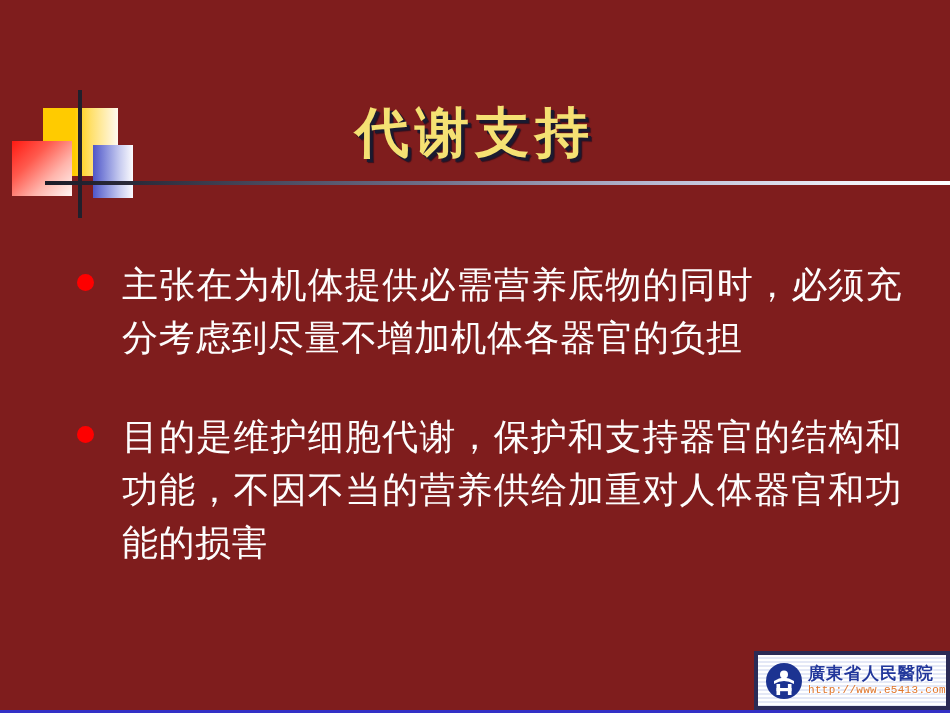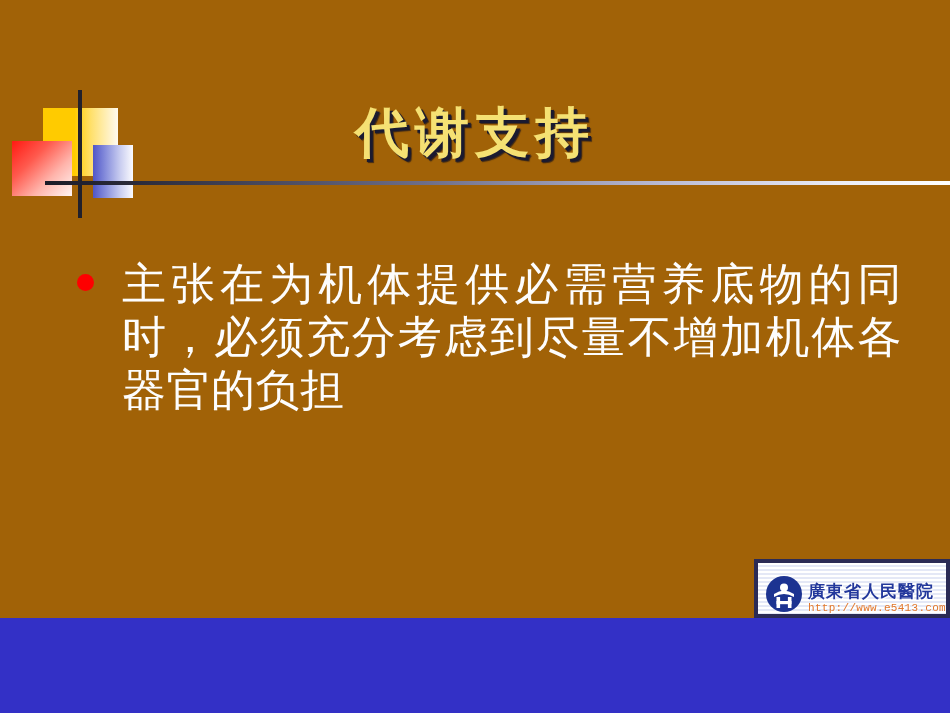--- a/index.html
+++ b/index.html
@@ -10,22 +10,22 @@
     width: 950px;
     height: 713px;
     overflow: hidden;
     background: #3330c6;
     font-family: "DejaVu Sans", sans-serif;
   }
 
   #slide {
     position: relative;
     width: 950px;
-    height: 618px;
-    background: #a16207;
+    height: 710px;
+    background: #7f1d1d;
     overflow: hidden;
   }
 
   
   #deco {
     position: absolute;
     left: 0;
     top: 88px;
     width: 250px;
     height: 152px;
@@ -103,22 +103,22 @@
   .bullet-dot {
     position: absolute;
     left: 15px;
     top: 16px;
     width: 17px;
     height: 17px;
     border-radius: 50%;
     background: #fe0000;
   }
   .bullet-text {
-    font-family: Liberation Serif, serif;
-    font-size: 44px;
+    font-family: Liberation Sans, sans-serif;
+    font-size: 36px;
     line-height: 53px;
     color: #fdfdfd;
     letter-spacing: 0.5px;
     text-align: justify;
     text-justify: inter-character;
   }
 
   
   #logo {
     position: absolute;
@@ -134,21 +134,21 @@
     position: relative;
     width: 100%;
     height: 100%;
     background:
       repeating-linear-gradient(
         to bottom,
         #ffffff 0px, #ffffff 2px,
         #e4e8f6 2px, #e4e8f6 4px
       );
     display: flex;
-    align-items: flex-end;
+    align-items: center;
     overflow: hidden;
   }
   #logo-mark {
     position: relative;
     flex: 0 0 auto;
     width: 40px;
     height: 40px;
     margin-left: 6px;
   }
   #logo-text {
@@ -190,20 +190,24 @@
 
   <div id="title">代谢支持</div>
 
   <div id="body">
 
     <div class="bullet-row">
       <span class="bullet-dot"></span>
       <div class="bullet-text">主张在为机体提供必需营养底物的同时，必须充分考虑到尽量不增加机体各器官的负担</div>
     </div>
 
+    <div class="bullet-row">
+      <span class="bullet-dot"></span>
+      <div class="bullet-text">目的是维护细胞代谢，保护和支持器官的结构和功能，不因不当的营养供给加重对人体器官和功能的损害</div>
+    </div>
 
   </div>
 
   <div id="logo">
     <div id="logo-inner">
       <div id="logo-mark">
         <svg width="40" height="40" viewBox="0 0 40 40" aria-hidden="true">
           <circle cx="20" cy="20" r="18" fill="#1c3391"></circle>
           <circle cx="20" cy="13.5" r="4" fill="#ffffff"></circle>
           <path d="M10 20 q10 -7 20 0 v3 q-10 -6 -20 0 z" fill="#ffffff"></path>

